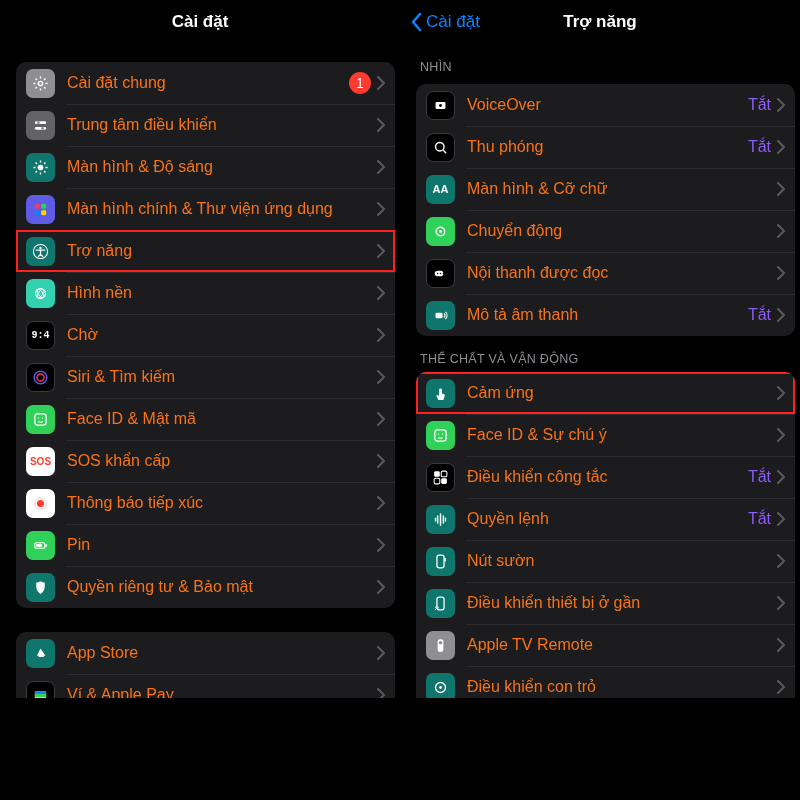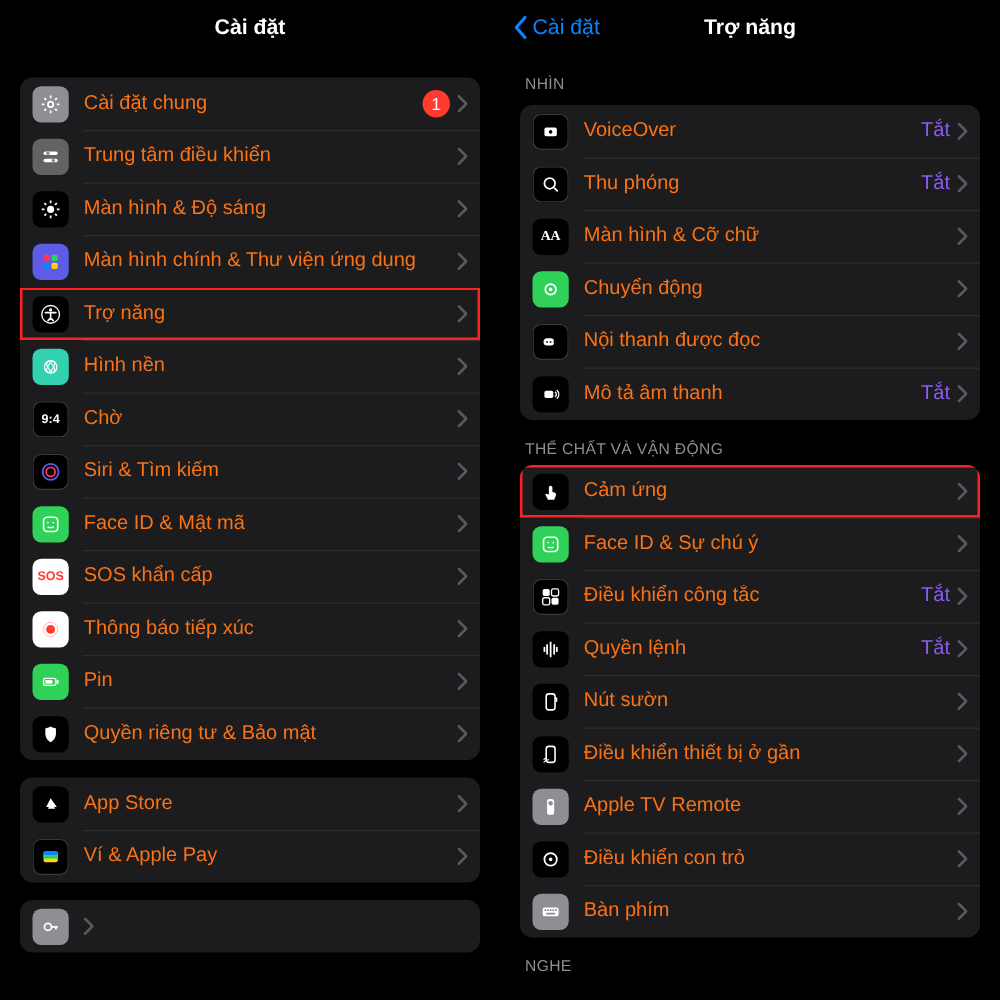--- a/index.html
+++ b/index.html
@@ -6,21 +6,21 @@
   body {
     width: 800px;
     height: 800px;
     background: #000;
     font-family: -apple-system, "SF Pro Text", "Helvetica Neue", Arial, sans-serif;
     overflow: hidden;
     display: flex;
   }
   .phone {
     width: 400px;
-    height: 800px;
+    height: 698px;
     background: #000;
     position: relative;
     overflow: hidden;
   }
   
   .hdr {
     height: 44px;
     display: flex;
     align-items: center;
     justify-content: center;
@@ -36,36 +36,36 @@
     height: 44px;
     display: flex;
     align-items: center;
     color: #0a84ff;
     font-size: 17px;
     font-weight: 400;
     gap: 4px;
   }
   .hdr .back svg { width: 12px; height: 20px; }
   .content {
-    padding: 0 16px 40px 16px;
+    padding: 0 5px 40px 16px;
     height: calc(800px - 44px);
     overflow: hidden;
   }
   .section-header {
     color: #8e8e93;
     font-size: 12.5px;
     letter-spacing: .3px;
     text-transform: uppercase;
     padding: 16px 4px 6px 4px;
   }
   .group {
     background: #1c1c1e;
     border-radius: 10px;
     overflow: hidden;
-    margin-top: 14px;
+    margin-top: 24px;
   }
   .group:first-child { margin-top: 18px; }
   .row {
     display: flex;
     align-items: center;
     min-height: 42px;
     padding: 4px 10px 4px 10px;
     position: relative;
   }
   .row + .row::before {
@@ -123,25 +123,25 @@
   .chev svg { width: 8px; height: 14px; display: block; }
   .highlight {
     box-shadow: 0 0 0 2px #ff2020 inset;
     position: relative;
     z-index: 2;
   }
   .highlight::before { display: none !important; }
   
   .c-gray   { background:#8e8e93; }
   .c-dgray  { background:#636366; }
-  .c-blue   { background:#000000;font-family:Liberation Serif, serif; }
+  .c-blue   { background:#0f766e; }
   .c-purple { background:#5e5ce6; }
   .c-green  { background:#30d158; }
   .c-white  { background:#fff; color:#000; }
-  .c-black  { background:#000; box-shadow: inset 0 0 0 1px #3a3a3c; }
+  .c-black  { background:#000; box-shadow: inset 0 0 0 1px #3a3a3c; font-family: Liberation Mono, monospace; }
   .c-sos    { background:#ffffff; color:#ff3b30; font-size:10px; font-weight:700; }
   .c-mint   { background: #32d1b0;}
 </style>
 </head>
 <body>
 
 <div class="phone">
   <div class="hdr">
     <span>Cài đặt</span>
   </div>

